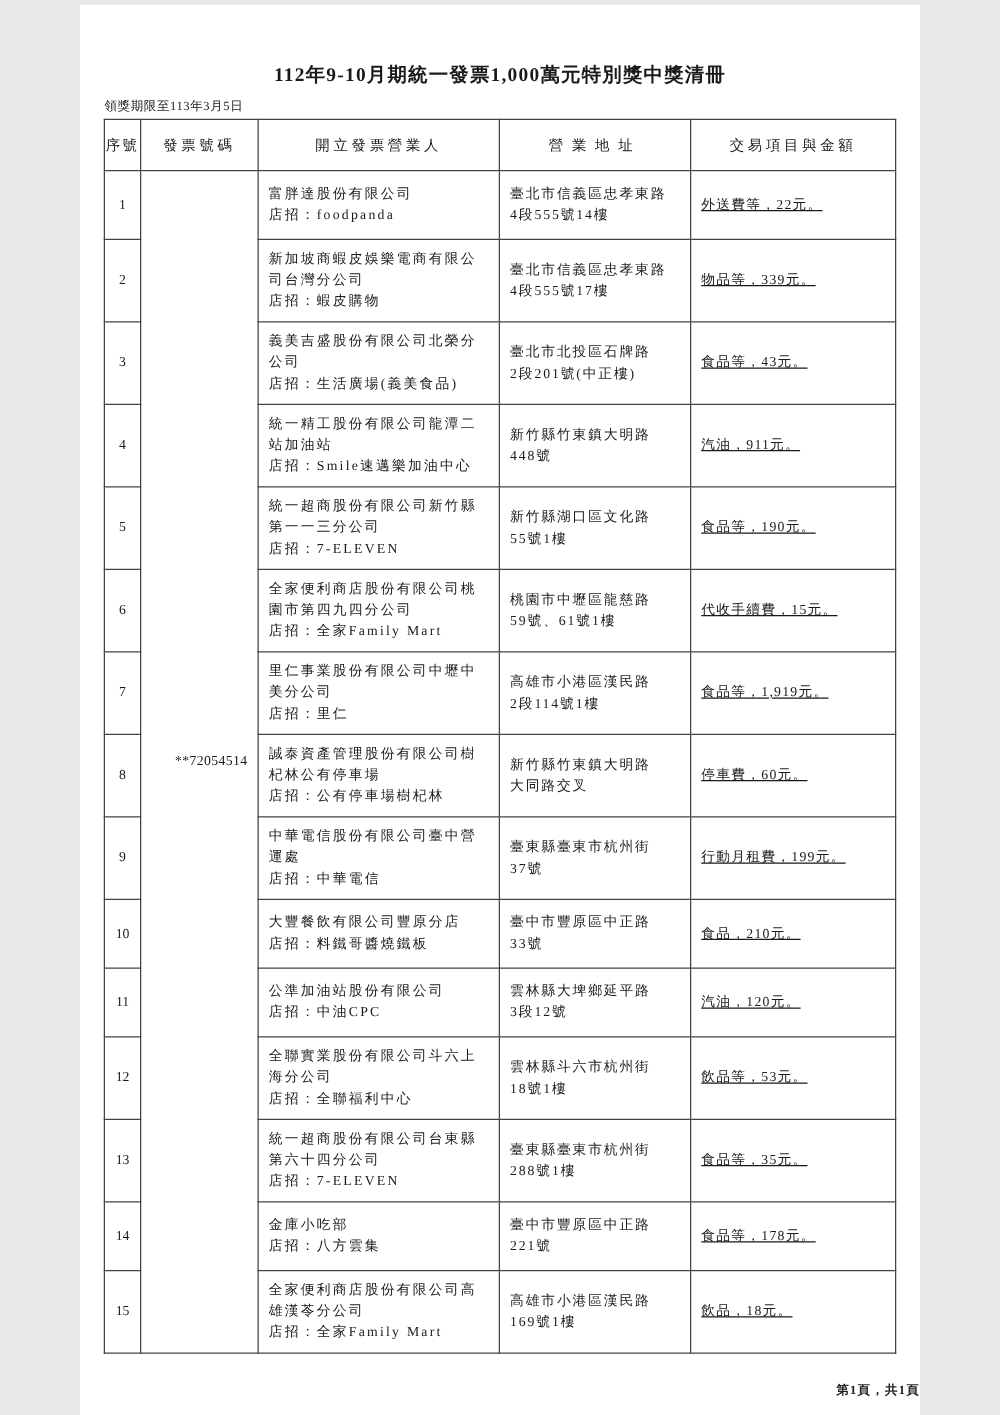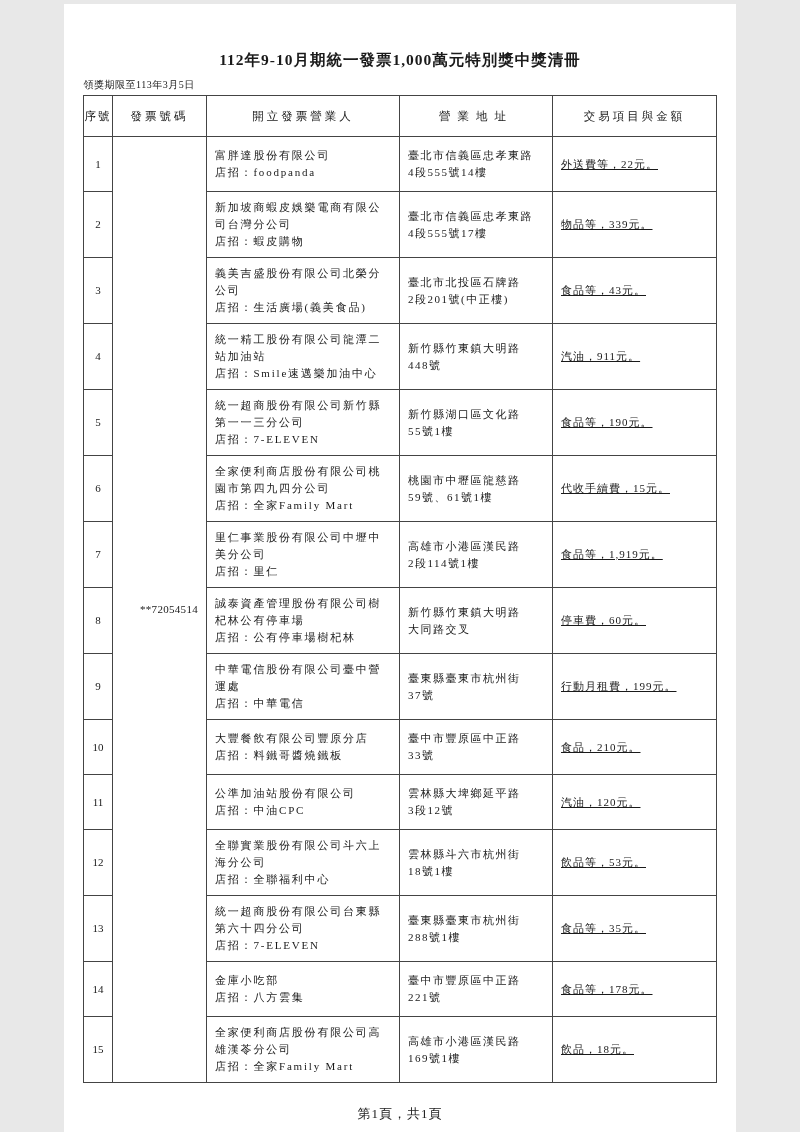--- a/index.html
+++ b/index.html
@@ -31,22 +31,22 @@
   table.winners td{
     font-size:11px;line-height:17px;vertical-align:middle;
     padding:7px 8px;height:55px;box-sizing:border-box;
   }
   td.c-seq{text-align:center;padding:7px 2px;letter-spacing:0;}
   td.c-inv{text-align:right;padding:0 2px;letter-spacing:0.3px;}
   td.c-biz{white-space:pre-line;letter-spacing:1.8px;}
   td.c-addr{white-space:pre-line;letter-spacing:1.5px;}
   td.c-amt{letter-spacing:1px;text-decoration:underline;}
   .footer{
-    text-align:center;font-size:13px;letter-spacing:1px;
-    margin-top:22px;color:#222222;
+    text-align:right;font-size:10px;letter-spacing:1px;
+    margin-top:22px;color:#222222;font-weight:bold;
   }
 </style>
 </head>
 <body>
 
 <div class="page">
 
   <h1 class="title">112年9-10月期統一發票1,000萬元特別獎中獎清冊</h1>
 
   <div class="subnote-wrap">領獎期限至113年3月5日</div>

